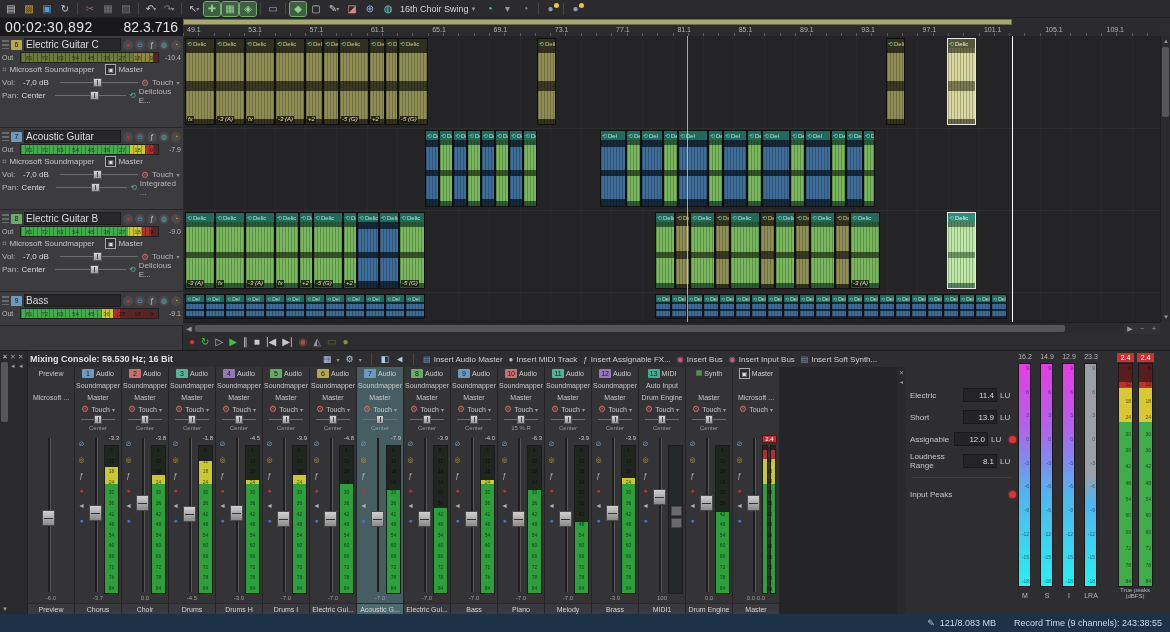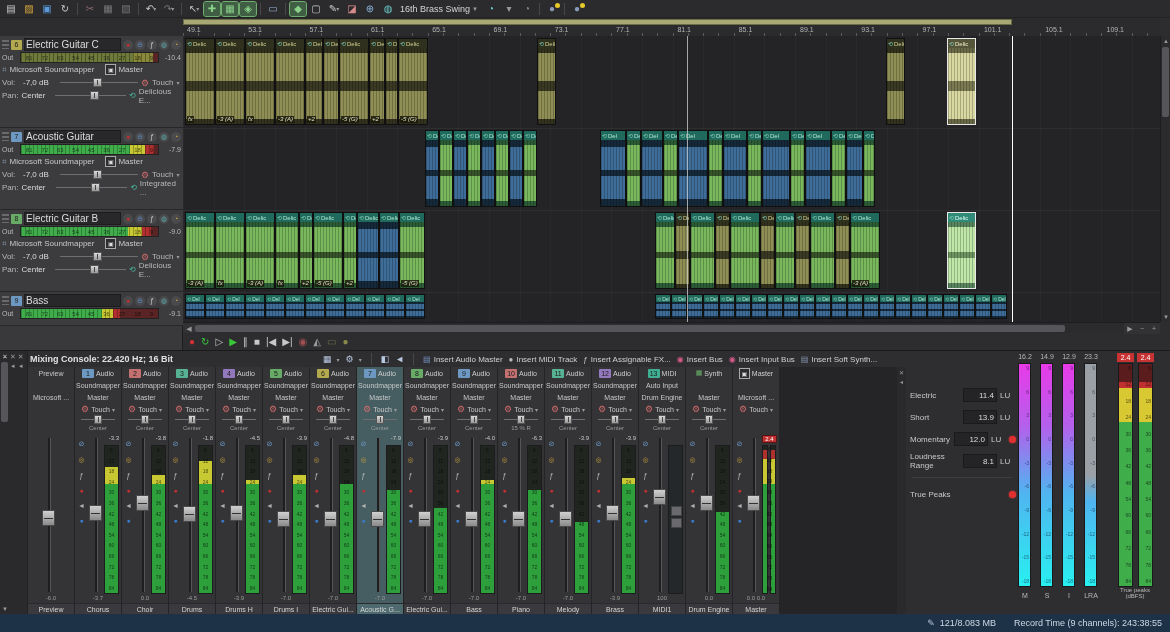--- a/index.html
+++ b/index.html
@@ -243,21 +243,21 @@
         <div class="tb-icon">
           <span style="color: rgb(216, 138, 138);">◪</span>
         </div>
         <div class="tb-icon">
           <span style="color: rgb(138, 176, 216);">⊕</span>
         </div>
         <div class="tb-icon">
           <span style="color: rgb(106, 200, 200);">◍</span>
         </div>
       </span>
-    <span id="groove-label">16th Brass Swing</span>
+    <span id="groove-label">16th Choir Swing</span>
     <span class="tb-caret">▼</span>
     <span id="tb-right" style="display:flex;align-items:center;margin-left:4px;">
         <div class="tb-icon">
           <span style="color: rgb(106, 200, 200);">◔</span>
         </div>
         <div class="tb-icon">
           <span style="color: rgb(153, 153, 153);">▾</span>
         </div>
         <div class="tb-icon">
           <span style="color: rgb(136, 136, 136);">◔</span>
@@ -268,20 +268,24 @@
           <span class="tb-badge"></span>
         </div>
         <div class="tb-sep"></div>
         <div class="tb-icon">
           <span style="color: rgb(138, 154, 184);">●</span>
           <span class="tb-badge"></span>
         </div>
       </span>
   </div>
 
+  <div id="timebox" class="abs">
+    <span id="time-main">00:02:30,892</span>
+    <span id="time-beats">82.3.716</span>
+  </div>
 
   <div id="ruler" class="abs">
     <div id="loopbar" class="abs" style="width:829px;"></div>
     <div id="ruler-minor" class="abs"></div>
     <div id="tick-labels">
         <span class="tick-label" style="left: 4px;">49.1</span>
         <span class="tick-label" style="left: 65.3px;">53.1</span>
         <span class="tick-label" style="left: 126.6px;">57.1</span>
         <span class="tick-label" style="left: 187.9px;">61.1</span>
         <span class="tick-label" style="left: 249.2px;">65.1</span>
@@ -1217,21 +1221,21 @@
       <span class="dock-col">
           <span>✕</span>
           <span>◂</span>
         </span>
       <span class="dock-col">
           <span>✕</span>
           <span>◂</span>
         </span>
     </div>
     <div id="mixtitle" class="abs">
-      <span id="mix-title-text">Mixing Console: 22.420 Hz; 16 Bit</span>
+      <span id="mix-title-text">Mixing Console: 59.530 Hz; 16 Bit</span>
       <span id="mixtools">
           <span class="mt-ic">▦</span>
           <span class="tb-caret">▾</span>
           <span class="mt-ic">⚙</span>
           <span class="tb-caret">▾</span>
           <div class="tb-sep"></div>
           <span class="mt-ic">◧</span>
           <span class="mt-ic">◄</span>
           <div class="tb-sep"></div>
           <div class="ins-btn">
@@ -2114,34 +2118,34 @@
             <span class="lp-lab">Electric</span>
             <span class="lp-val">11.4</span>
             <span class="lp-unit">LU</span>
           </div>
           <div class="lp-row">
             <span class="lp-lab">Short</span>
             <span class="lp-val">13.9</span>
             <span class="lp-unit">LU</span>
           </div>
           <div class="lp-row">
-            <span class="lp-lab">Momentary</span>
+            <span class="lp-lab">Assignable</span>
             <span class="lp-val">12.0</span>
             <span class="lp-unit">LU</span>
             <span class="led"></span>
           </div>
           <div class="lp-row">
             <span class="lp-lab">Loudness Range</span>
             <span class="lp-val">8.1</span>
             <span class="lp-unit">LU</span>
           </div>
         </div>
       <div class="lp-div"></div>
       <div class="lp-row">
-        <span class="lp-lab">True Peaks</span>
+        <span class="lp-lab">Input Peaks</span>
         <span class="led"></span>
       </div>
     </div>
     <div id="loudmeters" class="abs">
         <div class="lm-val" style="left: -3px;">16.2</div>
         <div class="lm-bar" style="left: 0px;">
           <div class="lm-scale">
             <span>9</span>
             <span>6</span>
             <span>3</span>

